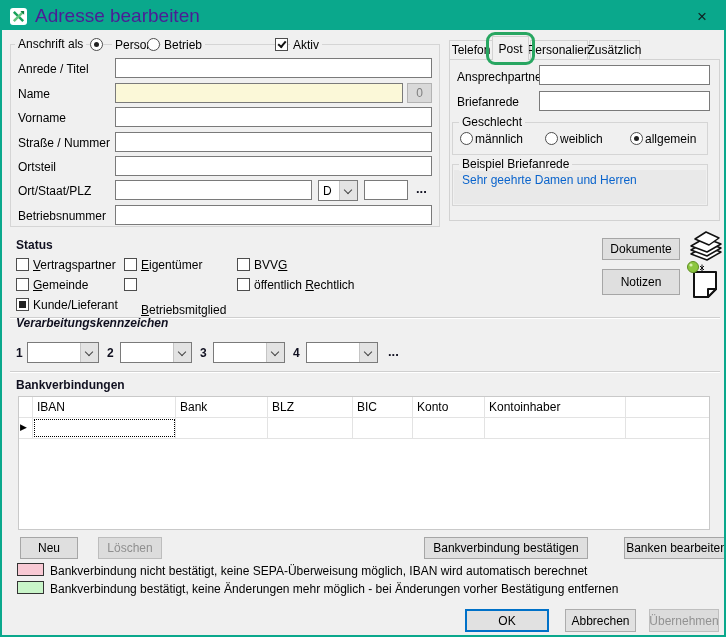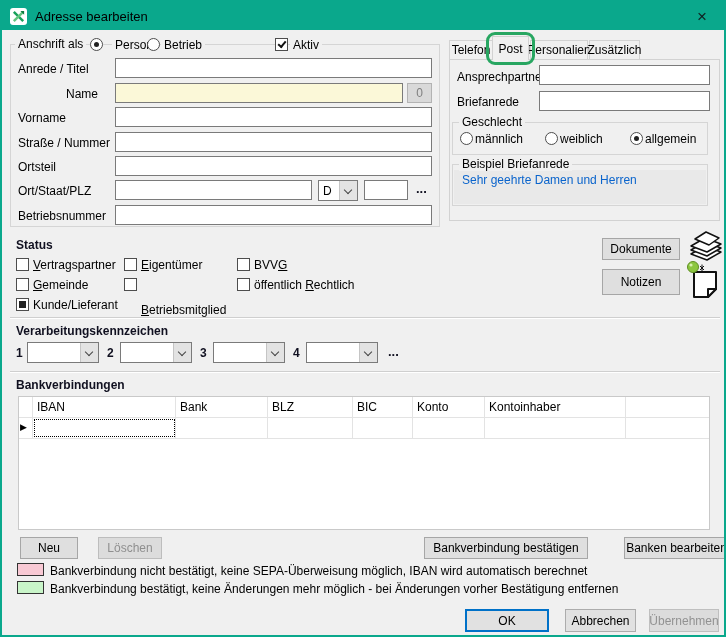--- a/index.html
+++ b/index.html
@@ -4,21 +4,21 @@
 <style>
   html,body{margin:0;padding:0;background:#fff;}
   *{box-sizing:border-box;}
   .dlg{position:relative;width:726px;height:637px;background:#f0f0f0;
        border:2px solid #0aa88c;font-family:"Liberation Sans",sans-serif;
        font-size:12px;color:#000;overflow:hidden;}
   .titlebar{position:absolute;left:0;top:0;right:0;height:28px;background:#0aa88c;
             display:flex;align-items:center;padding:0 8px;}
   .appicon{width:17px;height:17px;background:#fff;border-radius:3px;display:flex;
            align-items:center;justify-content:center;margin-right:8px;}
-  .wtitle{color:#000000;font-size:13px;}
+  .wtitle{color:#4c1d95;font-size:19px;}
   .closebtn{margin-left:auto;color:#102020;font-size:17px;line-height:17px;
             width:28px;text-align:center;cursor:pointer;}
   .lbl{position:absolute;white-space:nowrap;line-height:14px;}
   .b{font-weight:bold;color:#101020;}
   .inp{position:absolute;height:20px;background:#fff;border:1px solid #7a7a7a;}
   .group{position:absolute;border:1px solid #d5d5d5;}
   .leg{position:absolute;background:#f0f0f0;padding:0 3px;z-index:2;line-height:14px;white-space:nowrap;}
   .cb{position:absolute;width:13px;height:13px;background:#fff;border:1px solid #4d4d4d;z-index:2;}
   .cb.checked::after{content:'';position:absolute;left:2px;top:2px;width:6px;height:3px;
         border-left:2px solid #111;border-bottom:2px solid #111;transform:rotate(-50deg);}
@@ -82,21 +82,21 @@
   <span class="radio on" style="left:88px;top:36px;"></span>
   <span class="leg" style="left:110px;top:36px;">Person</span>
   <span class="radio" style="left:145px;top:36px;"></span>
   <span class="leg" style="left:159px;top:36px;text-align:center;">Betrieb</span>
   <span class="cb checked" style="left:273px;top:36px;"></span>
   <span class="leg" style="left:288px;top:36px;">Aktiv</span>
 
   <span class="lbl" style="left:16px;top:60px;">Anrede / Titel</span>
   <input class="inp" style="left: 113px; top: 56px; width: 317px;">
 
-  <span class="lbl" style="left:16px;top:85px;margin-left:48px;">Name</span>
+  <span class="lbl" style="left:16px;top:85px;">Name</span>
   <input class="inp" style="left: 113px; top: 81px; width: 288px; background-color: rgb(251, 248, 216);">
   <span class="counterbtn" style="left:405px;top:81px;width:25px;height:20px;">0</span>
 
   <span class="lbl" style="left:16px;top:109px;">Vorname</span>
   <input class="inp" style="left: 113px; top: 105px; width: 317px;">
 
   <span class="lbl" style="left:16px;top:134px;">Straße / Nummer</span>
   <input class="inp" style="left: 113px; top: 130px; width: 317px;">
 
   <span class="lbl" style="left:16px;top:158px;">Ortsteil</span>
@@ -192,21 +192,21 @@
   <span class="cb" style="left:122px;top:276px;"></span>
   <span class="lbl" style="left:139px;top:276px;margin-top:25px;"><span></span><u>B</u><span>etriebsmitglied</span></span>
   <span class="cb" style="left:235px;top:276px;"></span>
   <span class="lbl" style="left:252px;top:276px;"><span>öffentlich </span><u>R</u><span>echtlich</span></span>
 
   <span class="cb ind" style="left:14px;top:296px;"></span>
   <span class="lbl" style="left:31px;top:296px;"><span>Kunde/Lieferant</span></span>
 
   <div class="sep" style="top:315px;"></div>
 
-  <span class="lbl b" style="left:14px;top:322px;">Verarbeitungskennzeichen</span>
+  <span class="lbl b" style="left:14px;top:314px;font-style:italic;">Verarbeitungskennzeichen</span>
   <span class="lbl b" style="left:14px;top:344px;">1</span>
   <span class="combo" style="left:25px;top:340px;width:72px;">
       <span class="dd">
         <span class="chev"></span>
       </span>
     </span>
   <span class="lbl b" style="left:105px;top:344px;">2</span>
   <span class="combo" style="left:118px;top:340px;width:72px;">
       <span class="dd">
         <span class="chev"></span>

